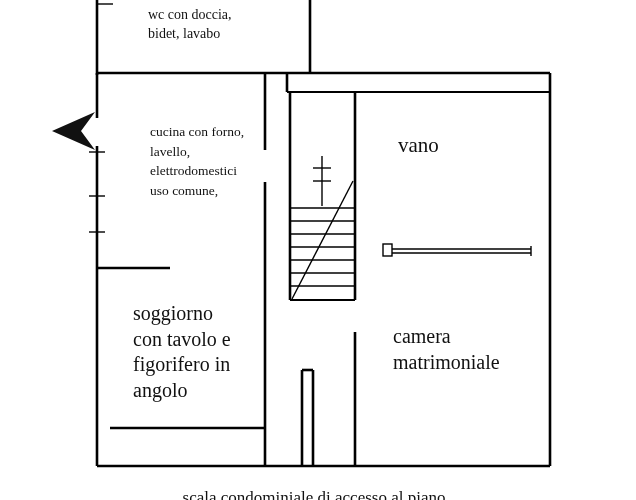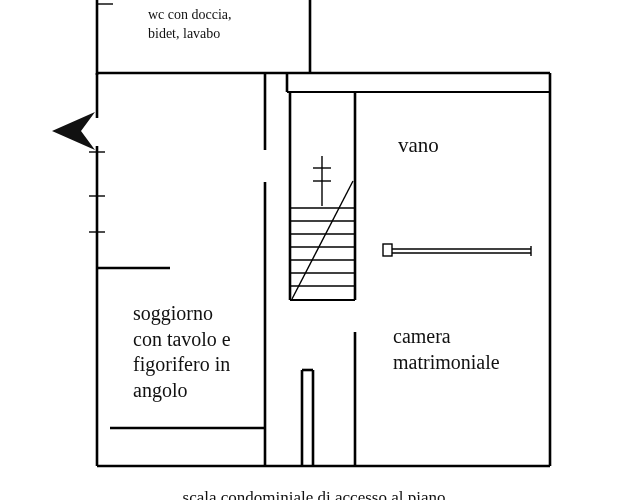--- a/index.html
+++ b/index.html
@@ -114,20 +114,24 @@
       <line x1="89" y1="232" x2="105" y2="232"></line>
       <line x1="97" y1="4" x2="113" y2="4"></line>
     </g>
 
     <polygon points="52,131 95,112 81,131 95,150" fill="#111111"></polygon>
   </svg>
 
   <div id="wc-label" class="room-label">wc con doccia,
 bidet, lavabo</div>
 
+  <div id="cucina-label" class="room-label label-small">cucina con forno,
+lavello,
+elettrodomestici
+uso comune,</div>
 
   <div id="vano-label" class="room-label label-large">vano</div>
 
   <div id="camera-label" class="room-label label-large">camera
 matrimoniale</div>
 
   <div id="soggiorno-label" class="room-label label-large">soggiorno
 con tavolo e
 figorifero in
 angolo</div>

